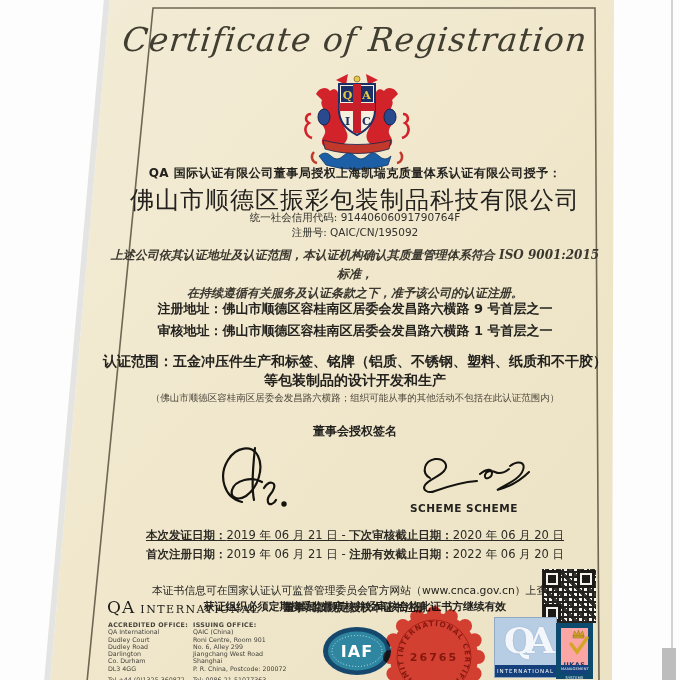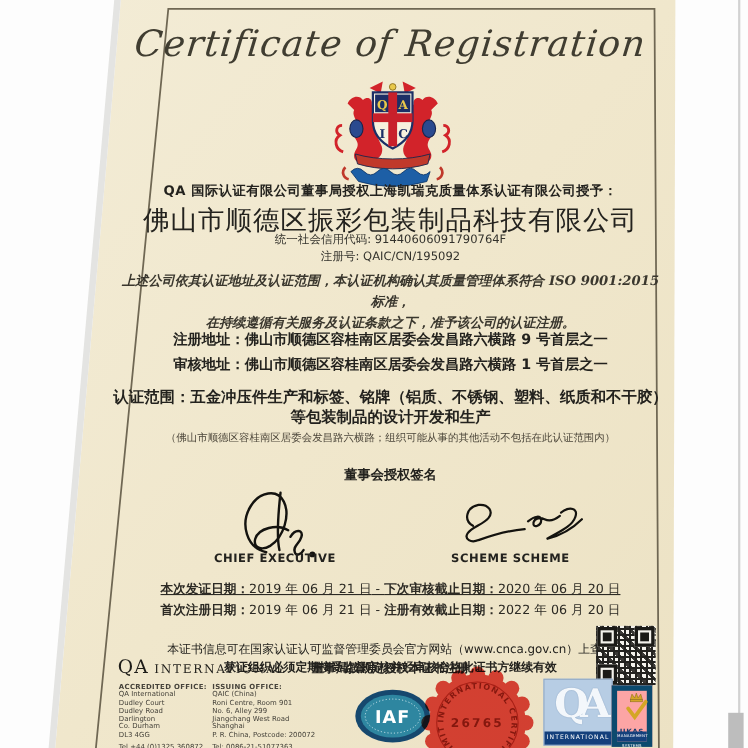--- a/index.html
+++ b/index.html
@@ -136,21 +136,20 @@
       <circle cx="76" cy="66" r="1.6" fill="#14130f"></circle>
     </g>
   </svg>
   <svg class="abs sig-svg" style="left:412px;top:448px;" width="120" height="58" viewBox="0 0 120 58">
     <g fill="none" stroke="#14130f" stroke-width="2" stroke-linecap="round">
       <path d="M18,30 c-9,-5 -6,-17 5,-19 c9,-1 14,6 9,12 c-5,6 -15,8 -19,14 c-3,5 3,9 10,6 c14,-5 28,-9 42,-10"></path>
       <path d="M68,26 c6,-5 12,-6 12,-1 c0,5 -8,8 -7,2 c1,-4 6,-5 10,-3 c4,2 9,1 14,-3"></path>
       <path d="M98,18 c8,-6 16,-4 13,4 c-3,9 -16,14 -26,20 c12,-3 24,-10 32,-18"></path>
     </g>
   </svg>
-  <div class="abs sig-label" style="left:160px;width:180px;">CHIEF EXECUTIVE</div>
   <div class="abs sig-label" style="left:374px;width:180px;">SCHEME SCHEME</div>
 
   <div class="abs ctr t-dates d1">
     <b>本次发证日期：</b><span>2019 年 06 月 21 日</span><span> - </span><b>下次审核截止日期：</b><span>2020 年 06 月 20 日</span>
   </div>
   <div class="abs ctr t-dates d2">
     <b>首次注册日期：</b><span>2019 年 06 月 21 日</span><span> - </span><b>注册有效截止日期：</b><span>2022 年 06 月 20 日</span>
   </div>
 
   <div class="abs ctr t-fbold">董事局按规定授权本证书注册</div>

